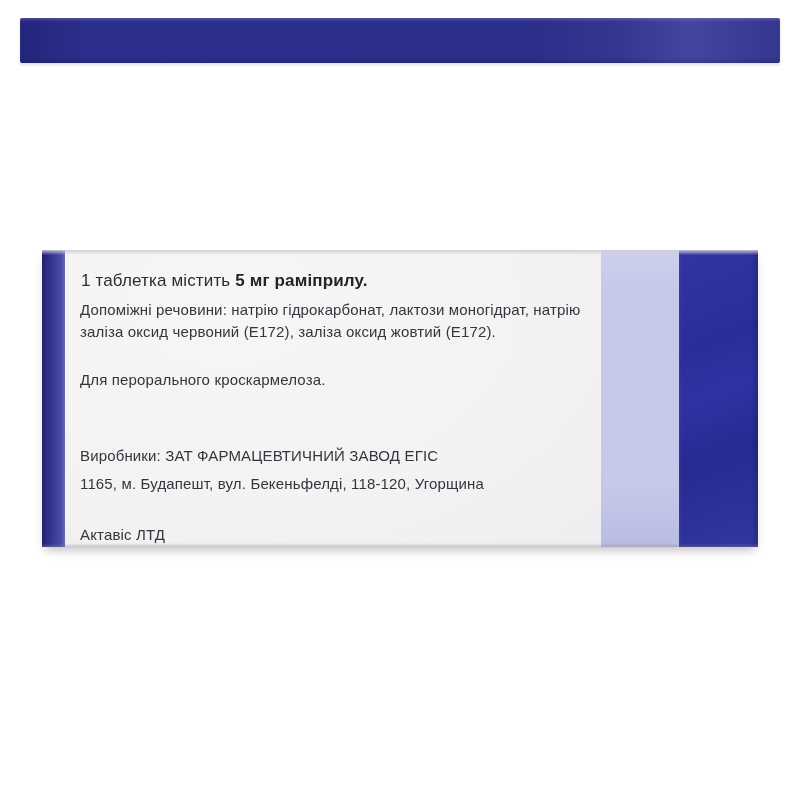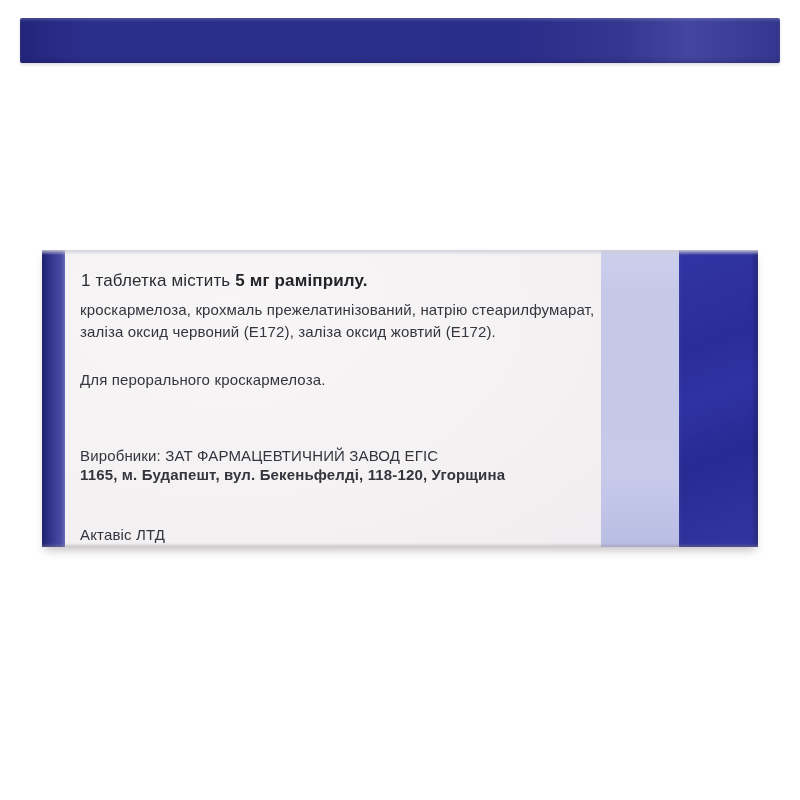--- a/index.html
+++ b/index.html
@@ -92,21 +92,21 @@
     letter-spacing: 0.15px;
     white-space: nowrap;
   }
   .t-dosage   { top: 21px;  left: 39px; font-size: 17px; color: #2b2b33; }
   .t-dosage b { font-weight: bold; color: #232329; }
   .t-excipients { top: 49px; left: 38px; line-height: 22px; }
   .t-usage        { top: 121px; left: 38px; }
   .t-prescription { top: 147px; left: 38px; }
   .t-info         { top: 170px; left: 38px; }
   .t-man1         { top: 197px; left: 38px; }
-  .t-man2         { top: 216px; left: 38px; font-weight: bold; }
+  .t-man2         { top: 225px; left: 38px; }
   .t-man3         { top: 228px; left: 38px; margin-top: 48px; }
   .t-man4         { top: 269px; left: 38px; }
 </style>
 </head>
 <body>
 
 <div class="canvas">
 
   <div class="band band-top"></div>
 
@@ -116,21 +116,21 @@
     <div class="stripe-lavender"></div>
     <div class="panel-right"></div>
     <div class="box-top-edge"></div>
     <div class="box-bottom-edge"></div>
 
     <div class="txt t-dosage">
       <span>1 таблетка містить </span><b>5 мг раміприлу.</b>
     </div>
 
     <div class="txt t-excipients">
-      <div>кроскармелоза, крохмаль прежелатинізований, натрію стеарилфумарат,</div>
+      <div>Допоміжні речовини: натрію гідрокарбонат, лактози моногідрат, натрію</div>
       <div>заліза оксид червоний (Е172), заліза оксид жовтий (Е172).</div>
     </div>
 
     <div class="txt t-usage">Для перорального кроскармелоза.</div>
 
     <div class="txt t-man1">Виробники: ЗАТ ФАРМАЦЕВТИЧНИЙ ЗАВОД ЕГІС</div>
     <div class="txt t-man2">1165, м. Будапешт, вул. Бекеньфелді, 118-120, Угорщина</div>
     <div class="txt t-man3">Актавіс ЛТД</div>
   </div>
 

